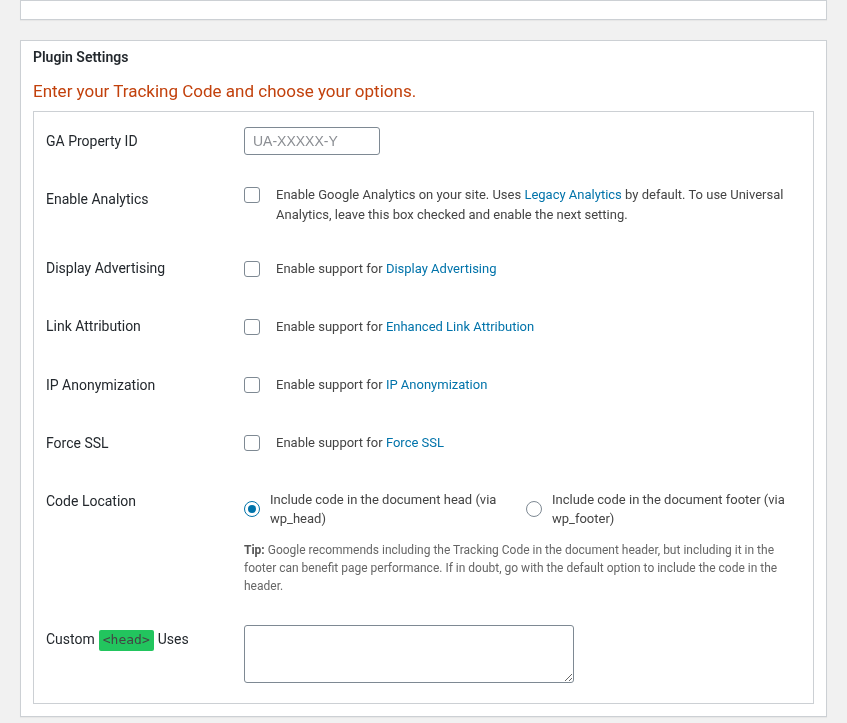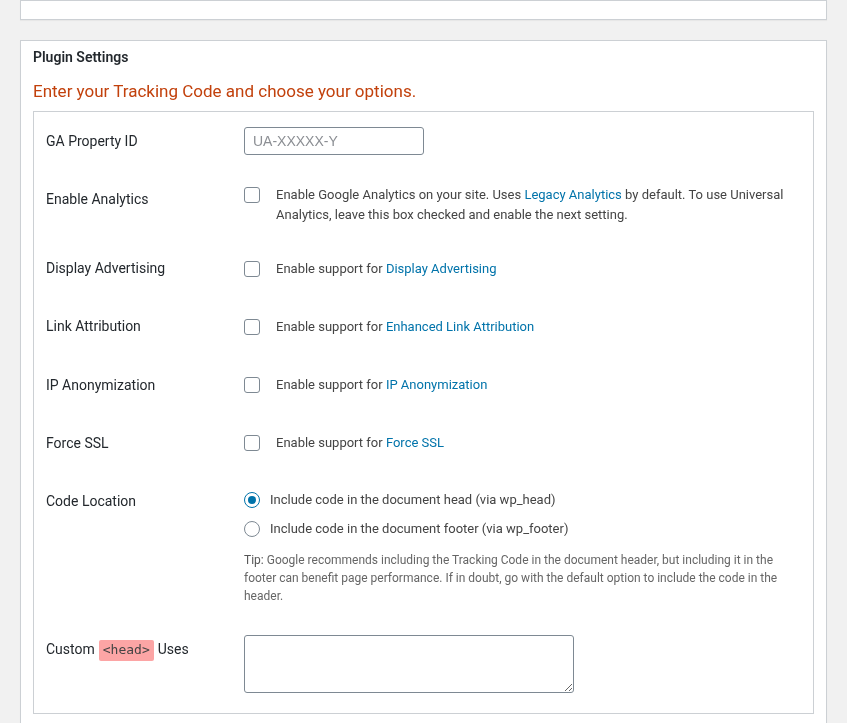--- a/index.html
+++ b/index.html
@@ -67,21 +67,21 @@
       vertical-align: middle;
       font-size: 13px;
       line-height: 1.5;
       color: #444;
     }
     .form-table td.radio-cell {
       vertical-align: top;
       padding-top: 18px;
     }
     .regular-text {
-      width: 180px;
+      width: 136px;
       padding: 4px 8px;
       font-size: 14px;
       line-height: 1.3;
       border: 1px solid #7e8993;
       border-radius: 3px;
       background: #fff;
       color: #32373c;
     }
     .regular-text::placeholder {
       color: #8c8f94;
@@ -108,22 +108,22 @@
     }
     .checkbox-text {
       flex: 1;
     }
     a {
       color: #0073aa;
       text-decoration: none;
     }
     .radio-group {
       display: flex;
-      flex-direction: column;
-      gap: 10px;
+      flex-direction: row;
+      gap: 16px;
     }
     .radio-label {
       display: flex;
       align-items: center;
       gap: 10px;
       font-size: 13px;
       cursor: pointer;
     }
     .radio-label input[type="radio"] {
       width: 16px;
@@ -149,37 +149,37 @@
       border-radius: 50%;
       background: #0073aa;
     }
     .tip {
       font-size: 12px;
       color: #666;
       margin-top: 12px;
       line-height: 1.5;
     }
     .tip strong {
-      font-weight: 400;
+      font-weight: 700;
       color: #555;
     }
     textarea.large-text {
       width: 330px;
       height: 58px;
       padding: 4px 8px;
       font-size: 14px;
       border: 1px solid #7e8993;
       border-radius: 3px;
       background: #fff;
       resize: both;
     }
     code {
       font-family: Consolas, Monaco, monospace;
       font-size: 13px;
-      background: #fca5a5;
+      background: #22c55e;
       padding: 2px 4px;
       border-radius: 2px;
       color: #444;
     }
     .th-flex {
       display: flex;
       gap: 4px;
       flex-wrap: wrap;
     }
   </style>

